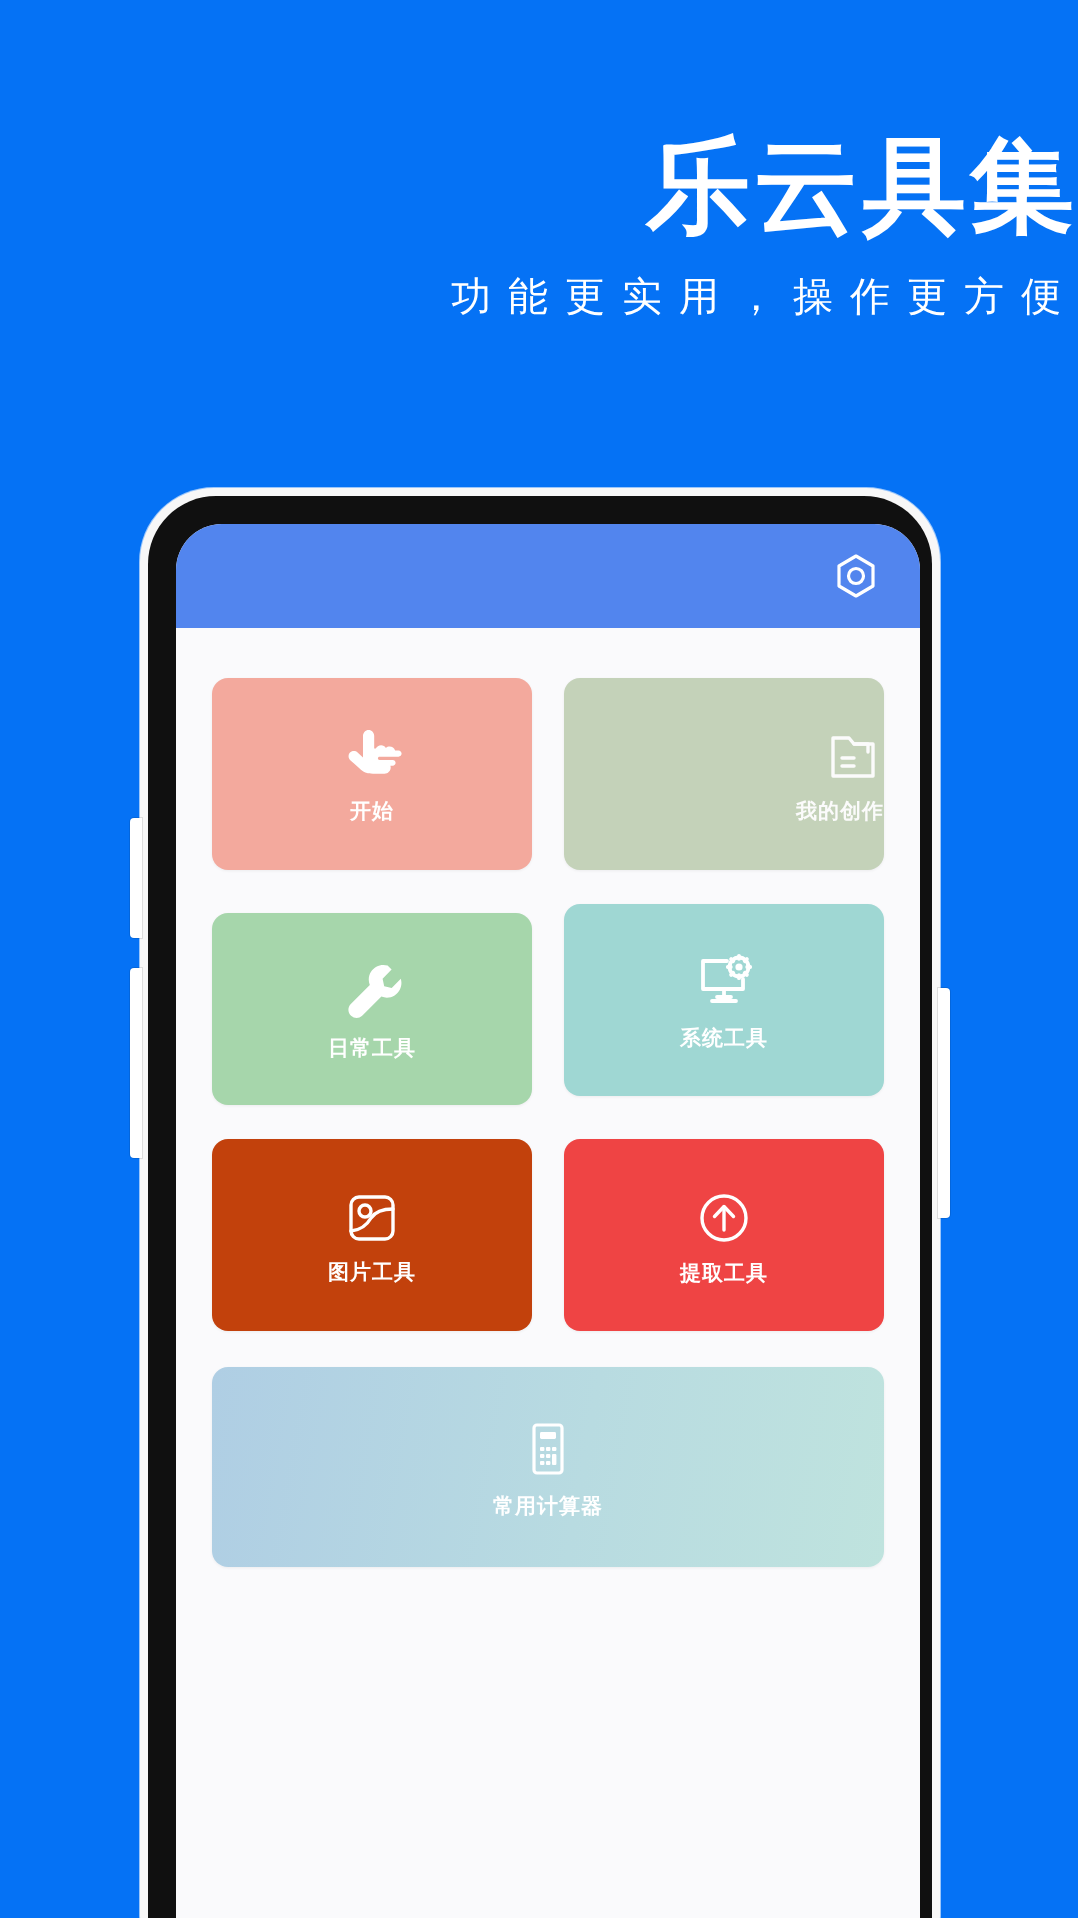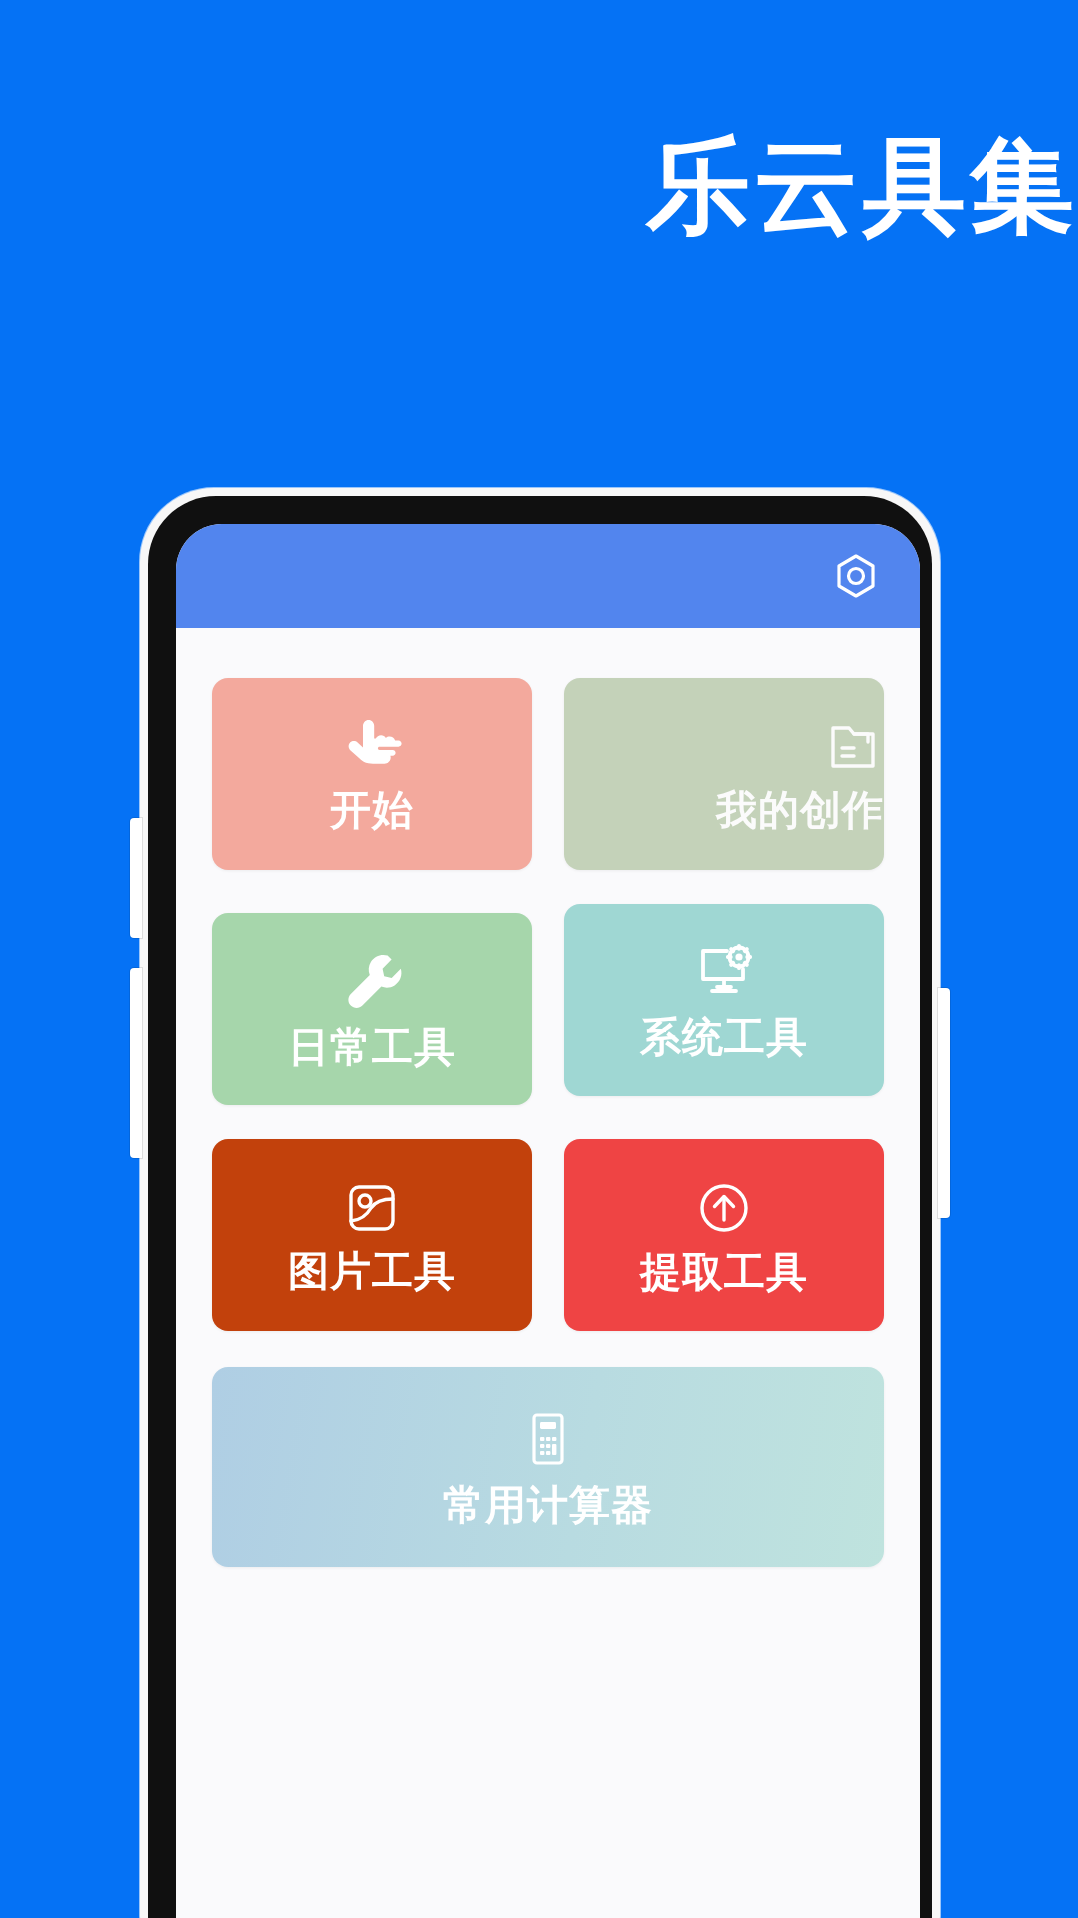--- a/index.html
+++ b/index.html
@@ -130,34 +130,35 @@
     box-shadow:0 1px 3px rgba(0,0,0,0.06);
   }
   .tile.wide {
     grid-column:1 / -1;
     height:200px;
     margin-top:2px;
   }
   .tile-icon { display:block; }
   .tile-label {
     color:#ffffff;
-    font-size:41px;
+    font-size:21px;
     font-weight:700;
     letter-spacing:1px;
     line-height:1;
   }
   .tile.soft .tile-label { font-weight:600; color:#fbfbfb; }
 </style>
 </head>
 <body>
 
 <div class="page">
 
   <div class="promo">
     <div class="promo-title">乐云具集</div>
+    <div class="promo-sub">功能更实用，操作更方便</div>
   </div>
 
   <div class="phone-wrap">
     <div class="phone-outline"></div>
 
     <div class="side-btn left btn-vol-up"></div>
     <div class="side-btn left btn-vol-dn"></div>
     <div class="side-btn right btn-power"></div>
 
     <div class="phone-bezel">

